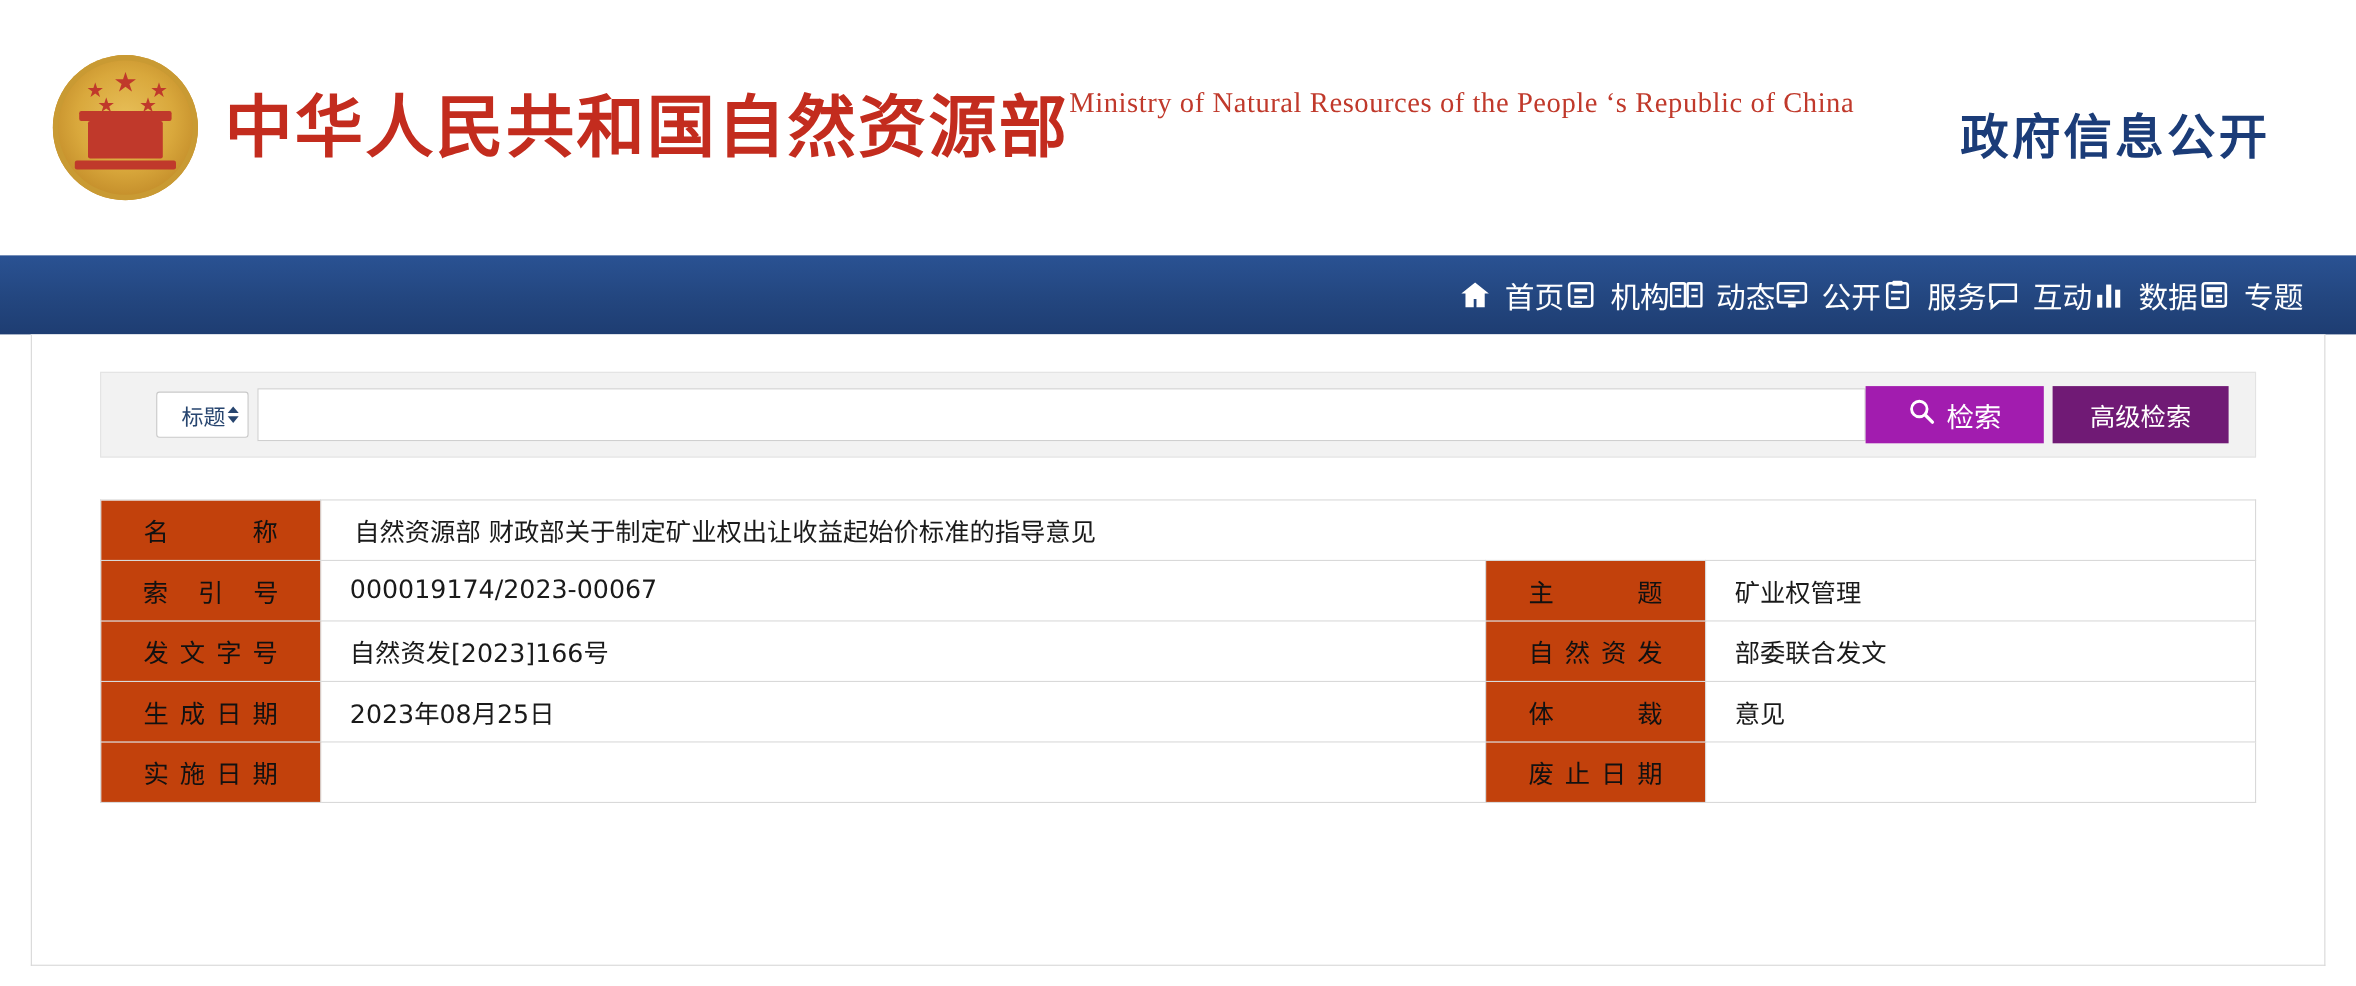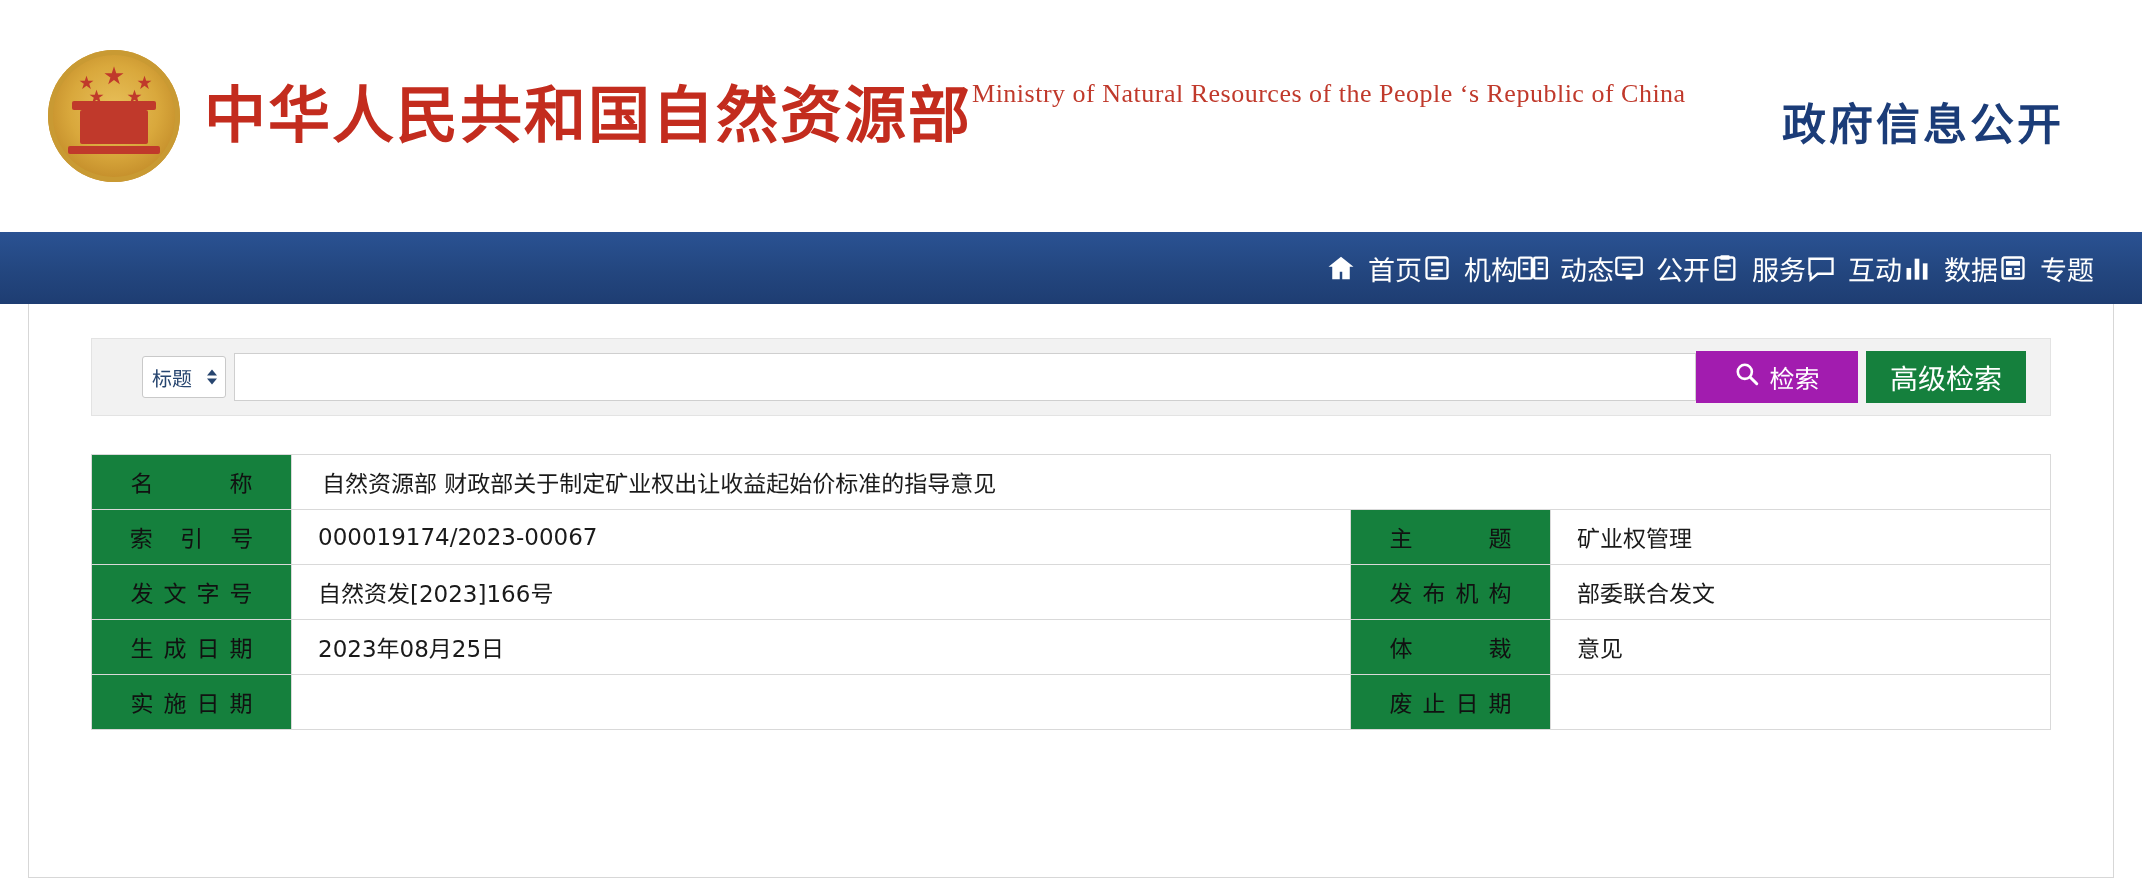--- a/index.html
+++ b/index.html
@@ -148,21 +148,21 @@
     gap: 0;
   }
   .select-wrap {
     position: relative;
     width: 84px; height: 42px;
     background: #ffffff;
     border: 1px solid #c9c9c9;
     border-radius: 3px;
     display: flex;
     align-items: center;
-    padding-left: 9px;
+    padding-left: 22px;
     flex: none;
   }
   .select-wrap .sel-label {
     font-family: "DejaVu Sans", sans-serif;
     font-size: 20px;
     color: #27456f;
   }
   .select-wrap .spin {
     position: absolute;
     right: 8px; top: 50%;
@@ -199,25 +199,25 @@
     align-items: center;
     justify-content: center;
     gap: 9px;
     font-family: "DejaVu Sans", sans-serif;
     font-size: 25px;
     cursor: pointer;
     flex: none;
   }
   .btn-adv {
     width: 160px; height: 52px;
-    background: #15803d;
+    background: #701a75;
     color: #fff;
     border: none;
     font-family: "DejaVu Sans", sans-serif;
-    font-size: 28px;
+    font-size: 23px;
     margin-left: 8px;
     cursor: pointer;
     flex: none;
   }
 
   
   .info-table {
     margin-top: 38px;
     width: 100%;
     border-collapse: collapse;
@@ -225,21 +225,21 @@
   }
   .info-table td {
     border: 1px solid #d9d9d9;
     height: 55px;
     font-family: "DejaVu Sans", sans-serif;
     font-size: 23px;
     color: #1a1a1a;
     vertical-align: middle;
   }
   .info-table td.lbl {
-    background: #15803d;
+    background: #c2410c;
     text-align: center;
     letter-spacing: 10px;
     text-indent: 10px;
     color: #111;
     width: 200px;
   }
   .info-table td.val {
     padding-left: 26px;
     background: #ffffff;
   }
@@ -403,21 +403,21 @@
       </tr>
       <tr>
         <td class="lbl">索 引 号</td>
         <td class="val">000019174/2023-00067</td>
         <td class="lbl">主　　题</td>
         <td class="val">矿业权管理</td>
       </tr>
       <tr>
         <td class="lbl">发文字号</td>
         <td class="val">自然资发[2023]166号</td>
-        <td class="lbl">发布机构</td>
+        <td class="lbl">自然资发</td>
         <td class="val">部委联合发文</td>
       </tr>
       <tr>
         <td class="lbl">生成日期</td>
         <td class="val">2023年08月25日</td>
         <td class="lbl">体　　裁</td>
         <td class="val">意见</td>
       </tr>
       <tr>
         <td class="lbl">实施日期</td>

